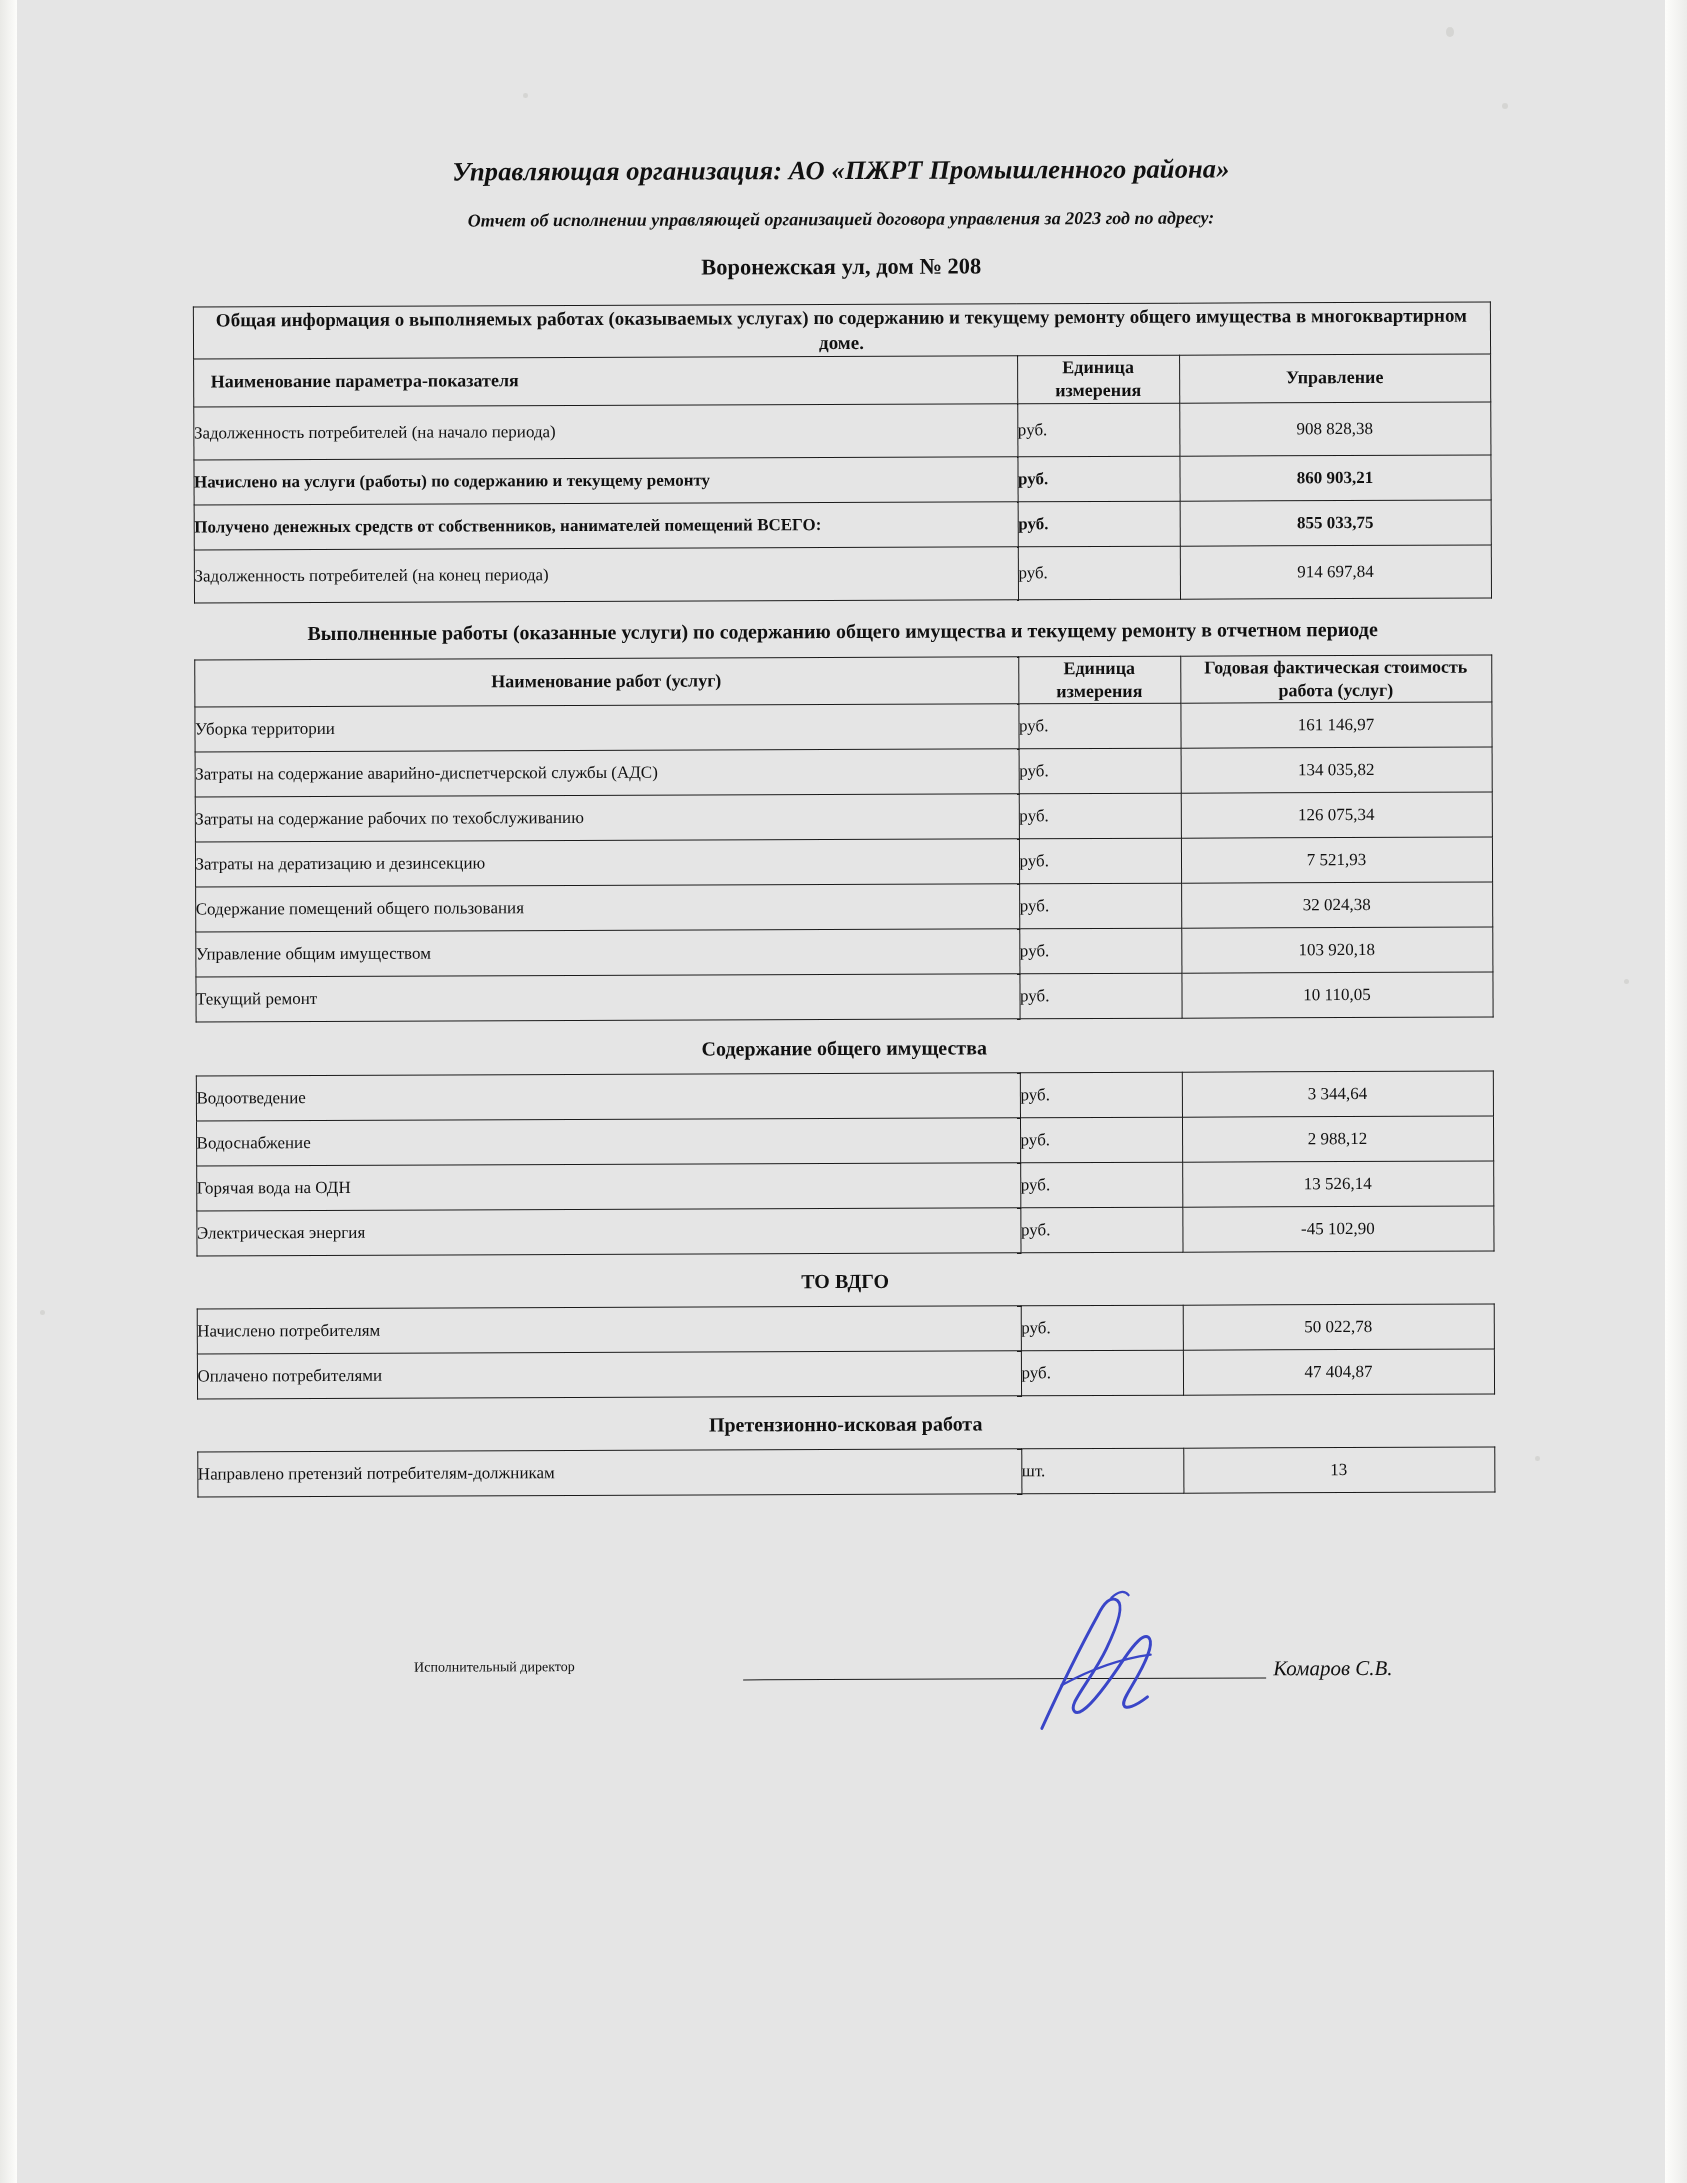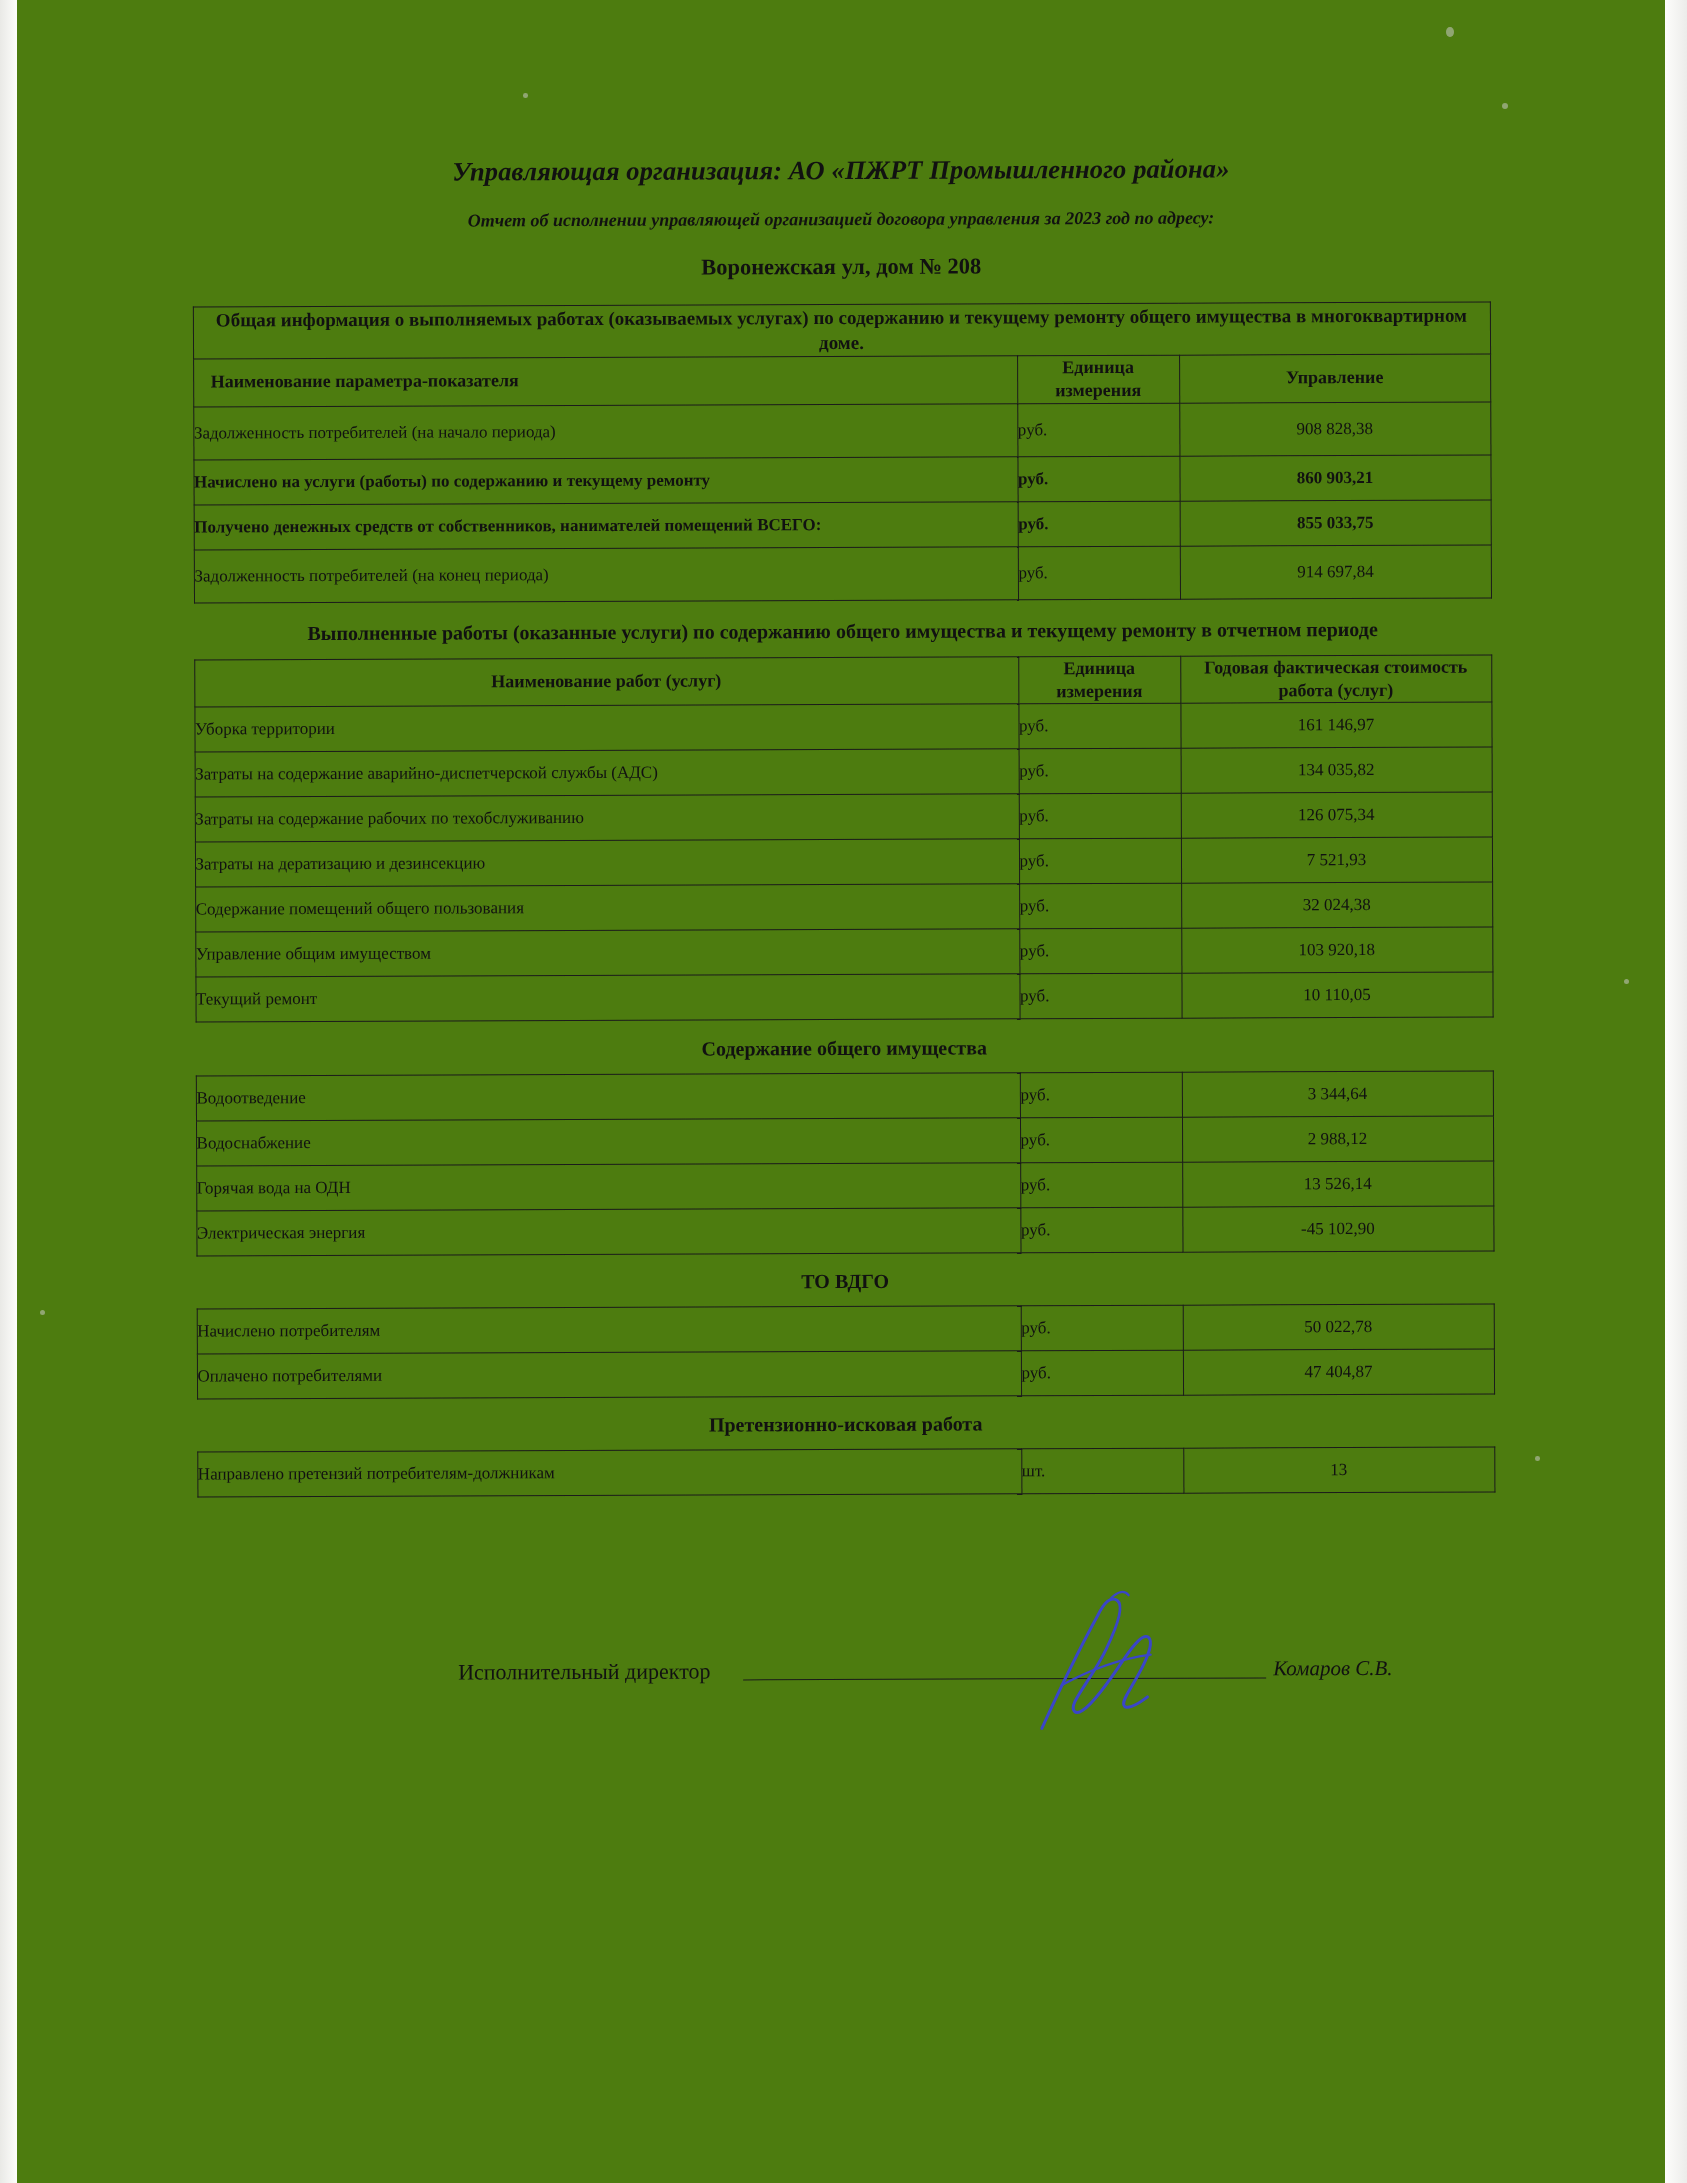--- a/index.html
+++ b/index.html
@@ -13,21 +13,21 @@
     font-family: "Liberation Serif", serif;
     color: #111;
     position: relative;
     overflow: hidden;
   }
 
   
   .page {
     position: absolute;
     inset: 0;
-    background: #4d7c0f;
+    background: #e5e5e5;
   }
   .scan-edge-left {
     position: absolute;
     left: 0; top: 0; bottom: 0;
     width: 17px;
     background: linear-gradient(to right, #e9e9e6, #fdfdfb);
   }
   .scan-edge-right {
     position: absolute;
     right: 0; top: 0; bottom: 0;
@@ -130,23 +130,23 @@
   }
 
   .sig-block {
     margin-top: 99px;
     position: relative;
     width: 1687px;
     height: 126px;
   }
   .sig-line {
     position: absolute;
-    left: 455px;
+    left: 411px;
     top: 64px;
-    font-size: 22px;
+    font-size: 14px;
     white-space: nowrap;
   }
   .sig-rule {
     position: absolute;
     left: 740px;
     top: 85px;
     width: 523px;
     border-bottom: 1.3px solid #1b1b1b;
   }
   .sig-name {

